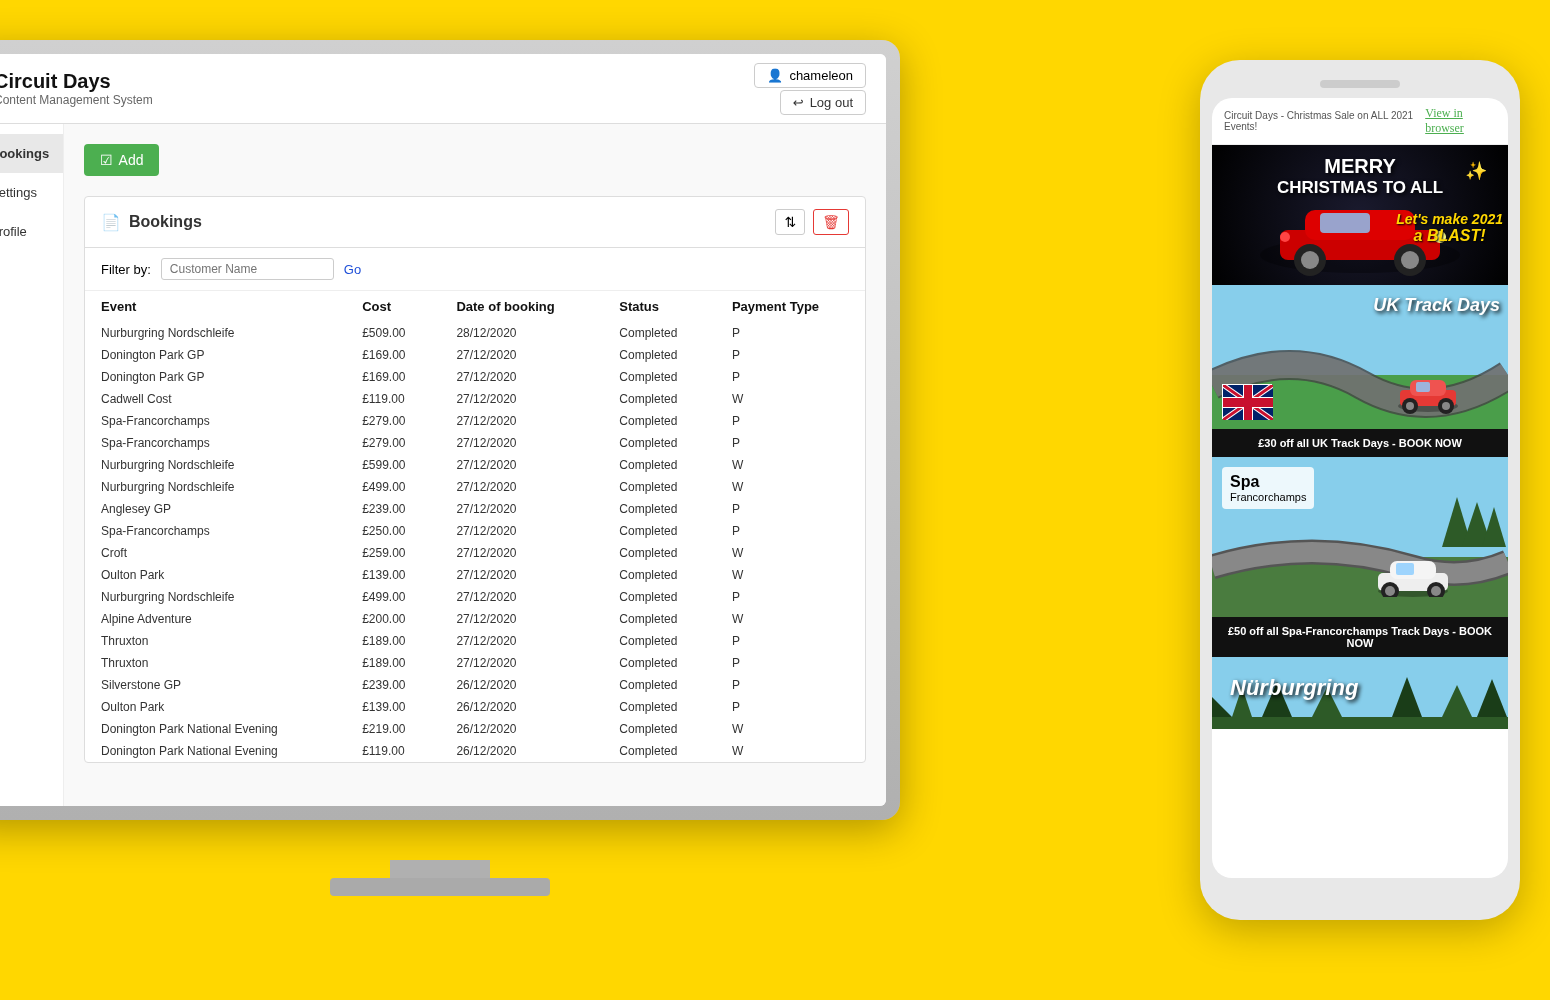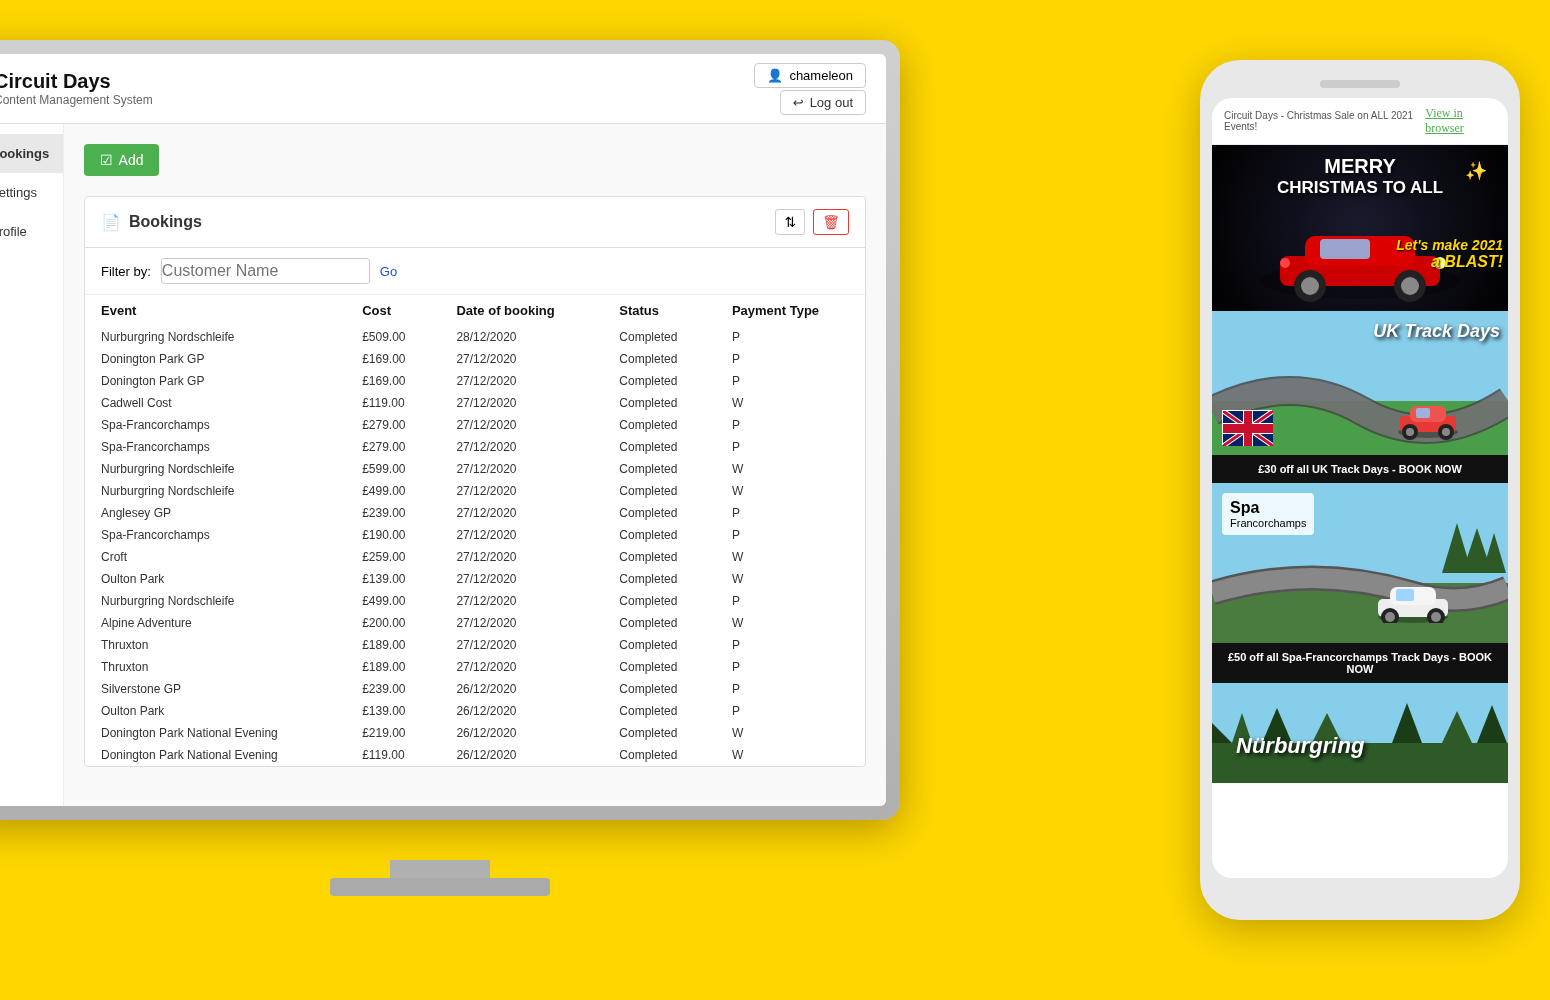--- a/index.html
+++ b/index.html
@@ -192,23 +192,23 @@
       padding: 10px 16px;
       display: flex;
       align-items: center;
       gap: 10px;
       font-size: 13px;
       border-bottom: 1px solid #eee;
     }
 
     .filter-row input {
       border: 1px solid #ccc;
-      padding: 3px 0;
+      padding: 3px 8px;
       border-radius: 3px;
-      font-size: 16px;
+      font-size: 12px;
     }
 
     .filter-go {
       background: none;
       border: none;
       font-size: 13px;
       cursor: pointer;
       color: #1d4ed8;
     }
 
@@ -303,21 +303,21 @@
 
     .email-view-browser {
       color: #4CAF50;
       text-decoration: underline;
       font-size: 12px;
       font-family: Liberation Serif, serif;
     }
 
     .email-banner {
       width: 100%;
-      height: 166px;
+      height: 140px;
       background: #000;
       position: relative;
       overflow: hidden;
       display: flex;
       align-items: center;
       justify-content: center;
       text-decoration: underline;
     }
 
     .banner-1 {
@@ -345,27 +345,27 @@
     .banner-3 {
       width: 100%;
       height: 160px;
       background: linear-gradient(180deg, #6ab04c 0%, #badc58 50%, #87CEEB 100%);
       position: relative;
       overflow: hidden;
     }
 
     .banner-4 {
       width: 100%;
-      height: 100px;
+      height: 72px;
       background: linear-gradient(180deg, #2d5a27 0%, #4a7c3f 100%);
       position: relative;
       overflow: hidden;
       display: flex;
-      align-items: flex-end;
-      padding: 24px;
+      align-items: flex-start;
+      padding: 18px;
     }
   </style>
 </head>
 <body>
 
 <div class="bg-yellow"></div>
 
 <div class="monitor-wrapper">
   <div class="monitor-bezel">
     <div class="monitor-screen">
@@ -489,21 +489,21 @@
     </tr>
                   <tr>
       <td>Anglesey GP</td>
       <td>£239.00</td>
       <td>27/12/2020</td>
       <td>Completed</td>
       <td>P</td>
     </tr>
                   <tr>
       <td>Spa-Francorchamps</td>
-      <td>£190.00</td>
+      <td>£250.00</td>
       <td>27/12/2020</td>
       <td>Completed</td>
       <td>P</td>
     </tr>
                   <tr>
       <td>Croft</td>
       <td>£259.00</td>
       <td>27/12/2020</td>
       <td>Completed</td>
       <td>W</td>
@@ -608,21 +608,21 @@
           <circle cx="190" cy="95" r="16" fill="#222"></circle>
           <circle cx="190" cy="95" r="9" fill="#888"></circle>
 
           <circle cx="220" cy="72" r="6" fill="#ffff88"></circle>
           <circle cx="65" cy="72" r="5" fill="#ff4444"></circle>
         </svg>
         <div style="position:absolute;top:10px;left:50%;transform:translateX(-50%);text-align:center;width:220px;">
           <div style="color:#fff;font-weight:bold;font-size:20px;text-transform:uppercase;text-shadow:2px 2px 4px #000;">MERRY</div>
           <div style="color:#fff;font-weight:bold;font-size:17px;text-transform:uppercase;text-shadow:2px 2px 4px #000;">CHRISTMAS TO ALL</div>
         </div>
-        <div style="position:absolute;bottom:40px;right:5px;text-align:right;">
+        <div style="position:absolute;bottom:40px;right:5px;text-align:center;">
           <div style="color:#FFD700;font-weight:bold;font-size:14px;font-style:italic;text-shadow:1px 1px 2px #000;">Let's make 2021</div>
           <div style="color:#FFD700;font-weight:bold;font-size:16px;font-style:italic;text-shadow:1px 1px 2px #000;">a BLAST!</div>
         </div>
 
         <div style="position:absolute;top:15px;right:20px;color:#fff;font-size:18px;">✨</div>
       </div>
 
       <div class="banner-2">
 
         <svg width="296" height="160" viewBox="0 0 296 160" style="position:absolute;top:0;left:0">

